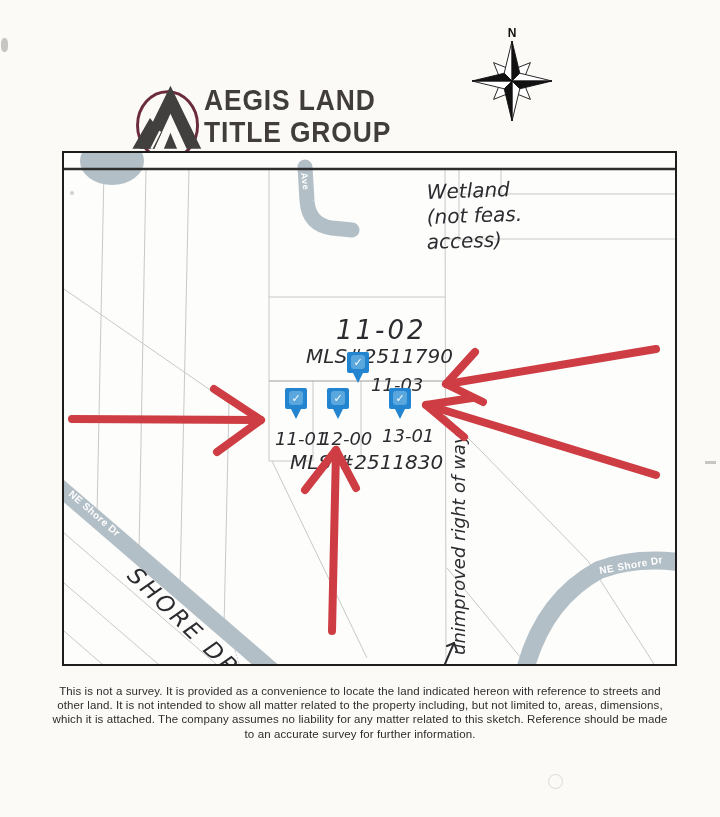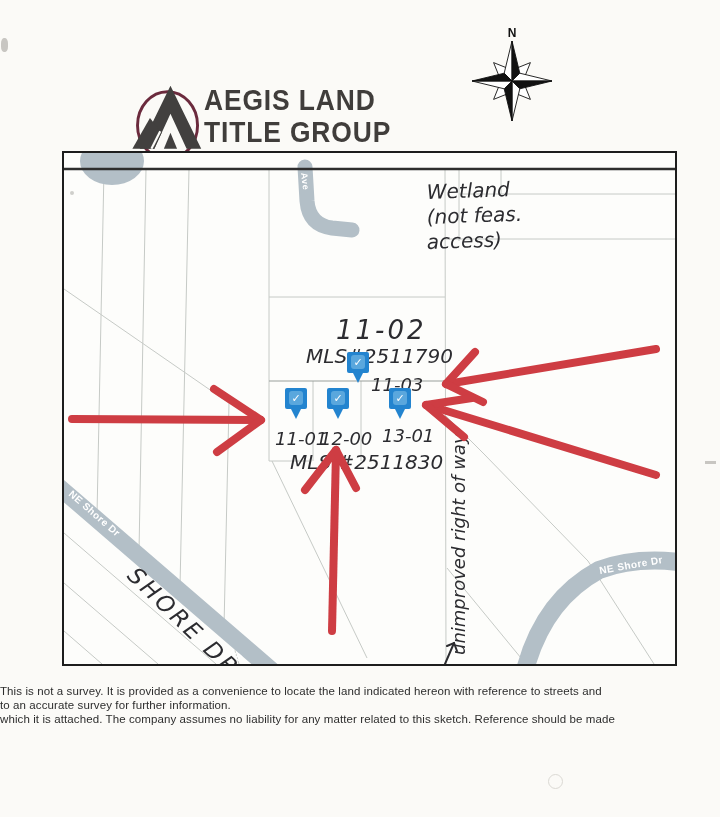--- a/index.html
+++ b/index.html
@@ -18,21 +18,21 @@
   .parcel-dark{stroke:#9aa09c;stroke-width:1.1;fill:none;}
   .section-line{stroke:#2e2e2e;stroke-width:2.4;}
   .road{fill:none;stroke-linecap:round;}
   .road-label{fill:#ffffff;font-weight:700;letter-spacing:.5px;}
   .hand{font-family:"DejaVu Sans",sans-serif;font-style:italic;fill:#2c2c30;}
   .ink{stroke:#2c2c30;stroke-width:2;fill:none;stroke-linecap:round;}
   .arrow{stroke-width:8;stroke-linecap:round;fill:none;}
   .pin-inner{fill:#5aa7dd;}
   .pin-check{fill:#ffffff;font-size:11px;font-weight:700;font-family:"DejaVu Sans",sans-serif;}
   
-  #disclaimer{left:0;top:684px;width:720px;text-align:left;color:#2d2d2d;font-size:11.5px;line-height:14.2px;letter-spacing:.1px;}
+  #disclaimer{left:0;top:684px;width:720px;text-align:center;color:#2d2d2d;font-size:11.5px;line-height:14.2px;letter-spacing:.1px;}
   
   .artifact{background:#c8c6c2;}
 </style>
 </head>
 <body>
 
 <div class="abs" id="logo">
   <svg class="abs" id="logo-mark" viewBox="0 0 100 112">
     <ellipse cx="48" cy="62" rx="41" ry="46" fill="none" stroke="#6b2a3d" stroke-width="4"></ellipse>
     <g fill="#42403f">
@@ -181,19 +181,20 @@
       <line x1="268" y1="478" x2="272" y2="298"></line>
       <line x1="241" y1="337" x2="272" y2="297"></line>
       <line x1="292" y1="335" x2="272" y2="297"></line>
     </g>
   </g>
 </svg>
 </div>
 
 <div class="abs" id="disclaimer">
   <div>This is not a survey.  It is provided as a convenience to locate the land indicated hereon with reference to streets and</div>
+  <div>other land.  It is not intended to show all matter related to the property including, but not limited to, areas, dimensions,</div>
+  <div>which it is attached.  The company assumes no liability for any matter related to this sketch.  Reference should be made</div>
   <div>to an accurate survey for further information.</div>
-  <div>which it is attached.  The company assumes no liability for any matter related to this sketch.  Reference should be made</div>
 </div>
 
 <div class="abs artifact" style="left:1px;top:38px;width:7px;height:14px;border-radius:40%;"></div>
 <div class="abs artifact" style="left:705px;top:461px;width:11px;height:3px;"></div>
 <div class="abs" style="left:548px;top:774px;width:13px;height:13px;border:1.5px solid #dbd9d4;border-radius:50%;"></div>
 
 </body></html>

